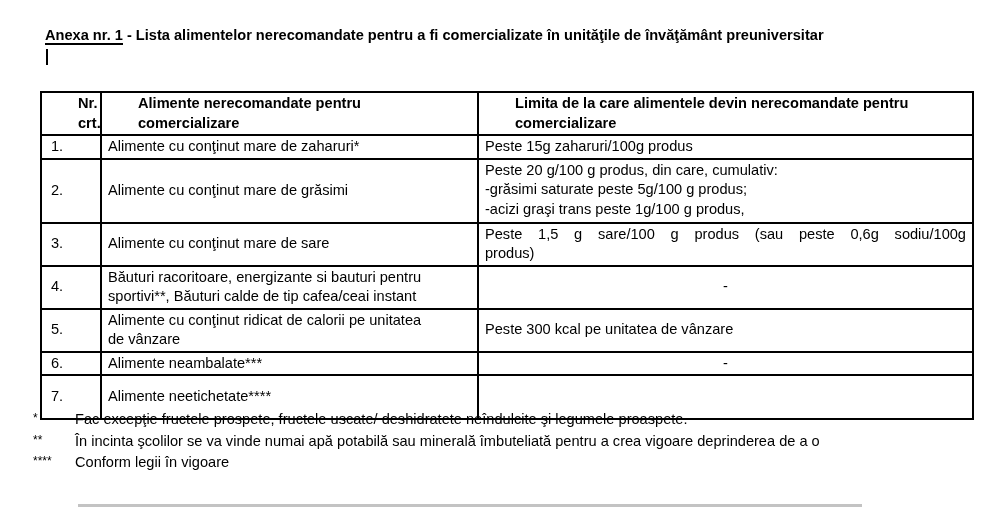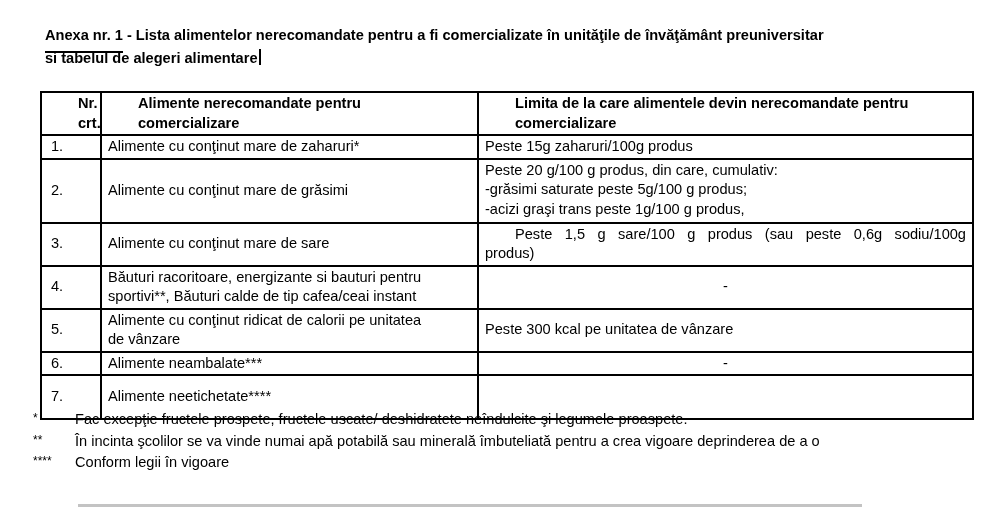--- a/index.html
+++ b/index.html
@@ -5,33 +5,33 @@
   html,body{margin:0;padding:0;}
   body{
     width:993px;height:511px;background:#ffffff;color:#000;
     font-family:"Liberation Sans","DejaVu Sans",sans-serif;
     position:relative;overflow:hidden;
   }
   .doc{position:absolute;inset:0;}
   
   .title{position:absolute;left:45px;top:9px;width:940px;font-weight:700;font-size:14.6px;line-height:23px;}
   .title-line{display:block;white-space:nowrap;}
-  .underline{border-bottom:2px solid #000;padding-bottom:8px;}
+  .underline{border-bottom:2px solid #000;padding-bottom:0px;}
   .caret{display:inline-block;width:2px;height:16px;background:#000;vertical-align:-2px;margin-left:1px;}
   
   table.main{
     position:absolute;left:40px;top:91px;width:932px;
     border-collapse:collapse;table-layout:fixed;font-size:14.6px;line-height:19.5px;
   }
   th,td{border:2px solid #000;padding:1px 6px;vertical-align:middle;overflow:hidden;}
   th{font-weight:700;text-align:center;vertical-align:middle;padding-left:36px;}
   .cell-nr{text-align:left;padding-left:9px;}
   td .line{display:block;white-space:nowrap;}
   th .line{display:block;white-space:nowrap;text-align:left;}
-  .line-justify{display:block;text-align:justify;text-align-last:justify;margin-left:30px;}
+  .line-justify{display:block;text-align:justify;text-align-last:justify;}
   .valign-top{vertical-align:top;}
   .dash{text-align:center;}
   tr.h-head{height:40px;}
   tr.h-r1{height:21px;}
   tr.h-r2{height:64px;}
   tr.h-r3{height:39px;}
   tr.h-r4{height:41px;}
   tr.h-r5{height:41px;}
   tr.h-r6{height:19px;}
   tr.h-r7{height:44px;}
@@ -44,21 +44,21 @@
   
   .bottom-line{position:absolute;left:78px;top:504px;width:784px;height:3px;background:#c3c3c3;}
 </style>
 </head>
 <body>
 
 <div class="doc">
 
   <p class="title">
     <span class="title-line"><span class="underline">Anexa nr. 1</span><span> - Lista alimentelor nerecomandate pentru a fi comercializate în unităţile de învăţământ preuniversitar</span></span>
-    <span class="title-line"><span>si tabelul de alegeri alimentare</span><span class="caret"></span></span>
+    <span class="title-line"><span class="caret"></span></span>
   </p>
 
   <table class="main">
     <colgroup>
       <col style="width:60px">
         <col style="width:377px">
         <col style="width:495px">
     </colgroup>
     <tbody>
         <tr class="h-head">

